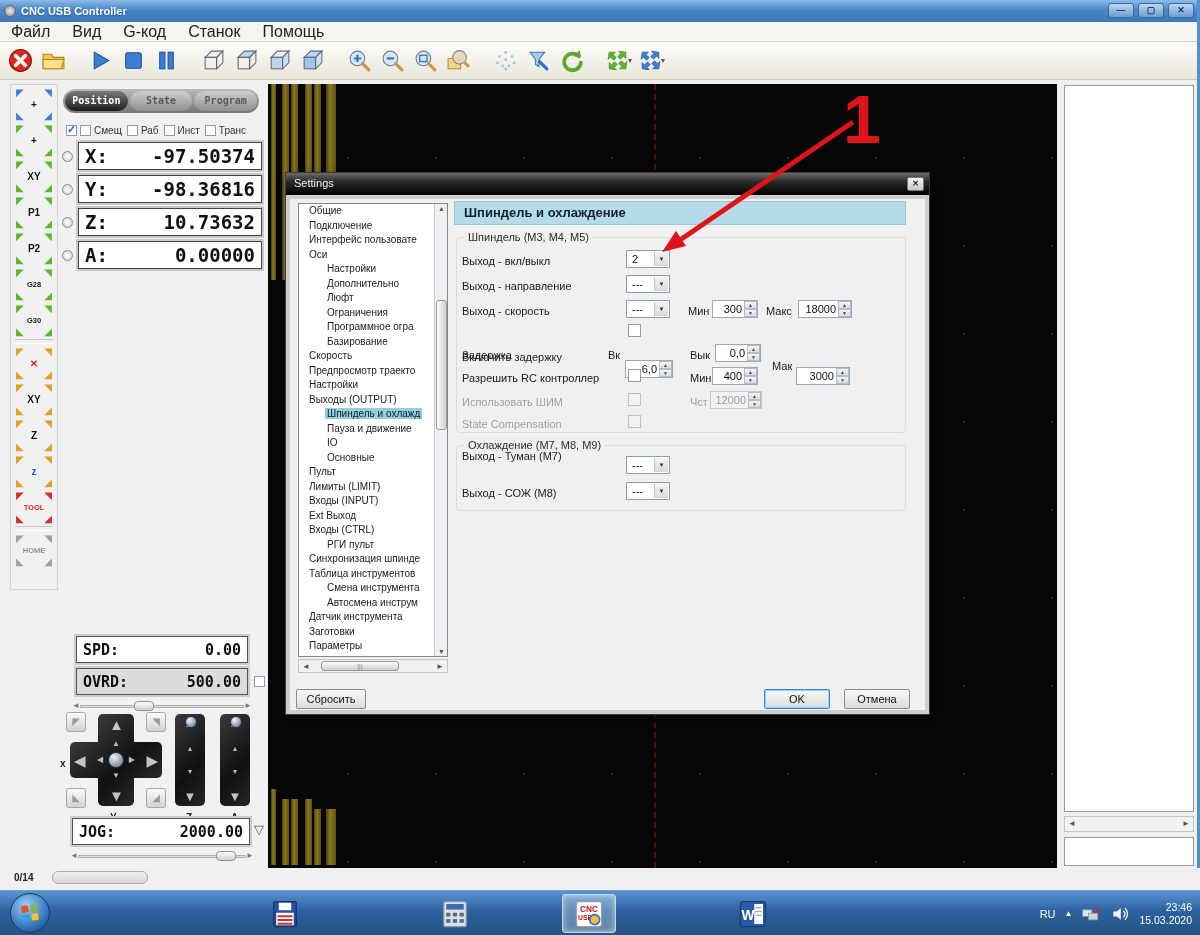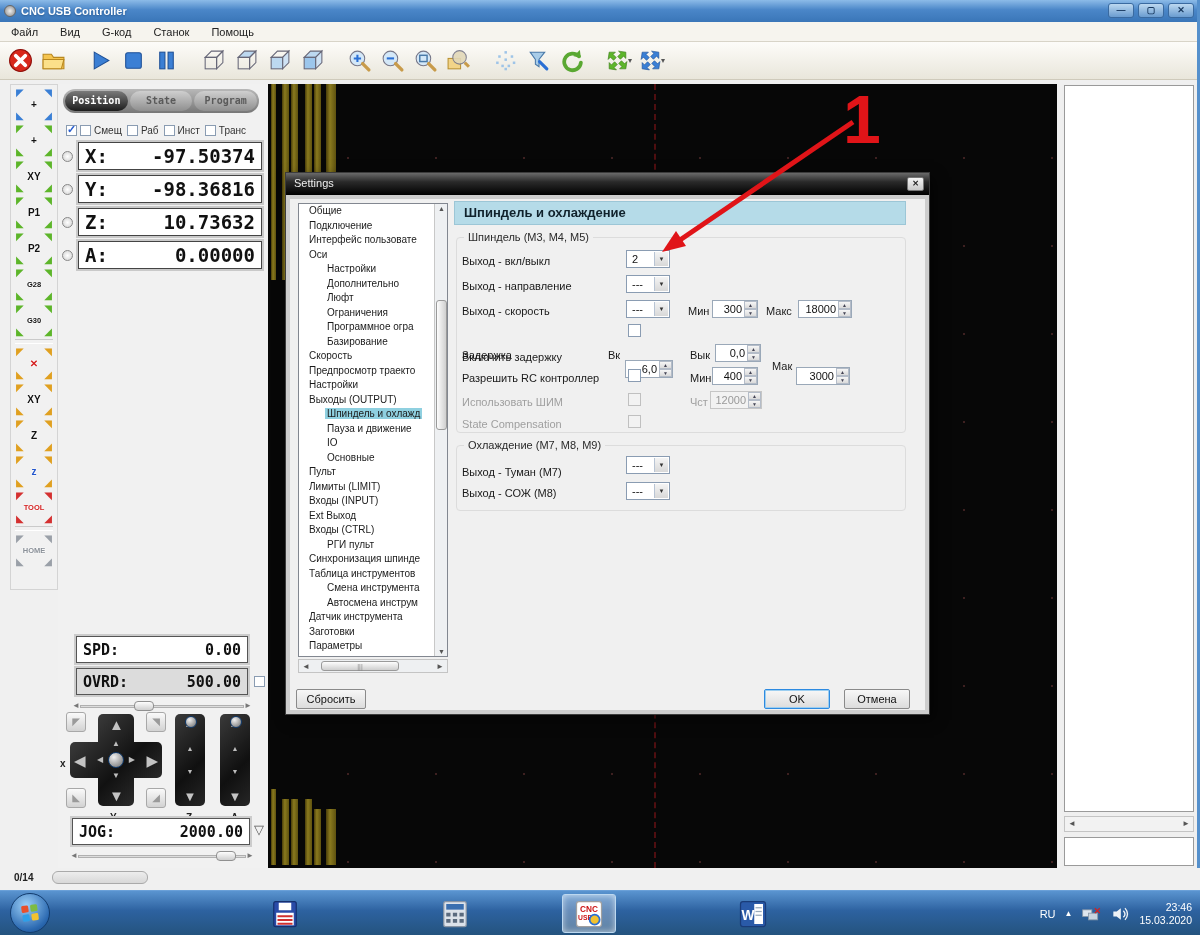--- a/index.html
+++ b/index.html
@@ -12,21 +12,21 @@
     background:linear-gradient(#8cbbe8,#4a86c8 45%,#3a76b8);display:flex;align-items:center;
     color:#fff;font-size:11px;font-weight:bold;text-shadow:0 1px 2px #2a5a90;}
   .app-ico{width:12px;height:12px;border-radius:50%;background:radial-gradient(#eee,#888);
     margin:0 5px 0 4px;border:1px solid #666;}
   .win-btns{position:absolute;right:6px;top:3px;display:flex;gap:4px;}
   .win-btn{width:26px;height:15px;border-radius:3px;border:1px solid #3a6aa0;
     background:linear-gradient(#bcd8f0,#6a9cd0);color:#16365c;font-size:9px;line-height:13px;
     text-align:center;font-weight:bold;text-shadow:none;}
   .menubar{position:absolute;left:0;top:22px;width:1197px;height:20px;background:#f6f4ee;
     border-bottom:1px solid #d8d4c8;display:flex;align-items:center;}
-  .menu-item{padding:2px 11px;font-size:11px;color:#222;}
+  .menu-item{padding:2px 11px;font-size:16px;color:#222;}
   .toolbar{position:absolute;left:0;top:42px;width:1197px;height:38px;
     background:linear-gradient(#fdfcf9,#e9e6db);border-bottom:1px solid #cfcabb;
     display:flex;align-items:center;padding-left:4px;}
   .tb-group{display:flex;align-items:center;margin-right:14px;}
   .tb-btn{width:33px;height:32px;display:flex;align-items:center;justify-content:center;
     border-radius:3px;position:relative;}
   .tb-btn svg{width:25px;height:25px;}
   .tb-caret{font-size:8px;color:#555;margin-left:-2px;}
   .win-right-border{position:absolute;left:1197px;top:0;width:3px;height:890px;background:#5590cc;}
 
@@ -751,21 +751,21 @@
             <span class="sb">▼</span>
           </span>
       </div>
 
       <span class="flabel dis" style="left:176px;top:222px;">State Compensation</span>
       <span class="chk dis" style="left:342px;top:220px;"></span>
 
       <div class="grp" style="top:250px;height:66px;"></div>
       <span class="grp-label" style="left:178px;top:244px;">Охлаждение (M7, M8, M9)</span>
 
-      <span class="flabel" style="left:176px;top:270px;">Выход - Туман (M7)</span>
+      <span class="flabel" style="left:176px;top:254px;">Выход - Туман (M7)</span>
       <div class="combo" style="left:340px;top:261px;">
         <span class="cval">---</span>
         <span class="cbtn">▼</span>
       </div>
       <span class="flabel" style="left:176px;top:291px;">Выход - СОЖ (M8)</span>
       <div class="combo" style="left:340px;top:287px;">
         <span class="cval">---</span>
         <span class="cbtn">▼</span>
       </div>
 

